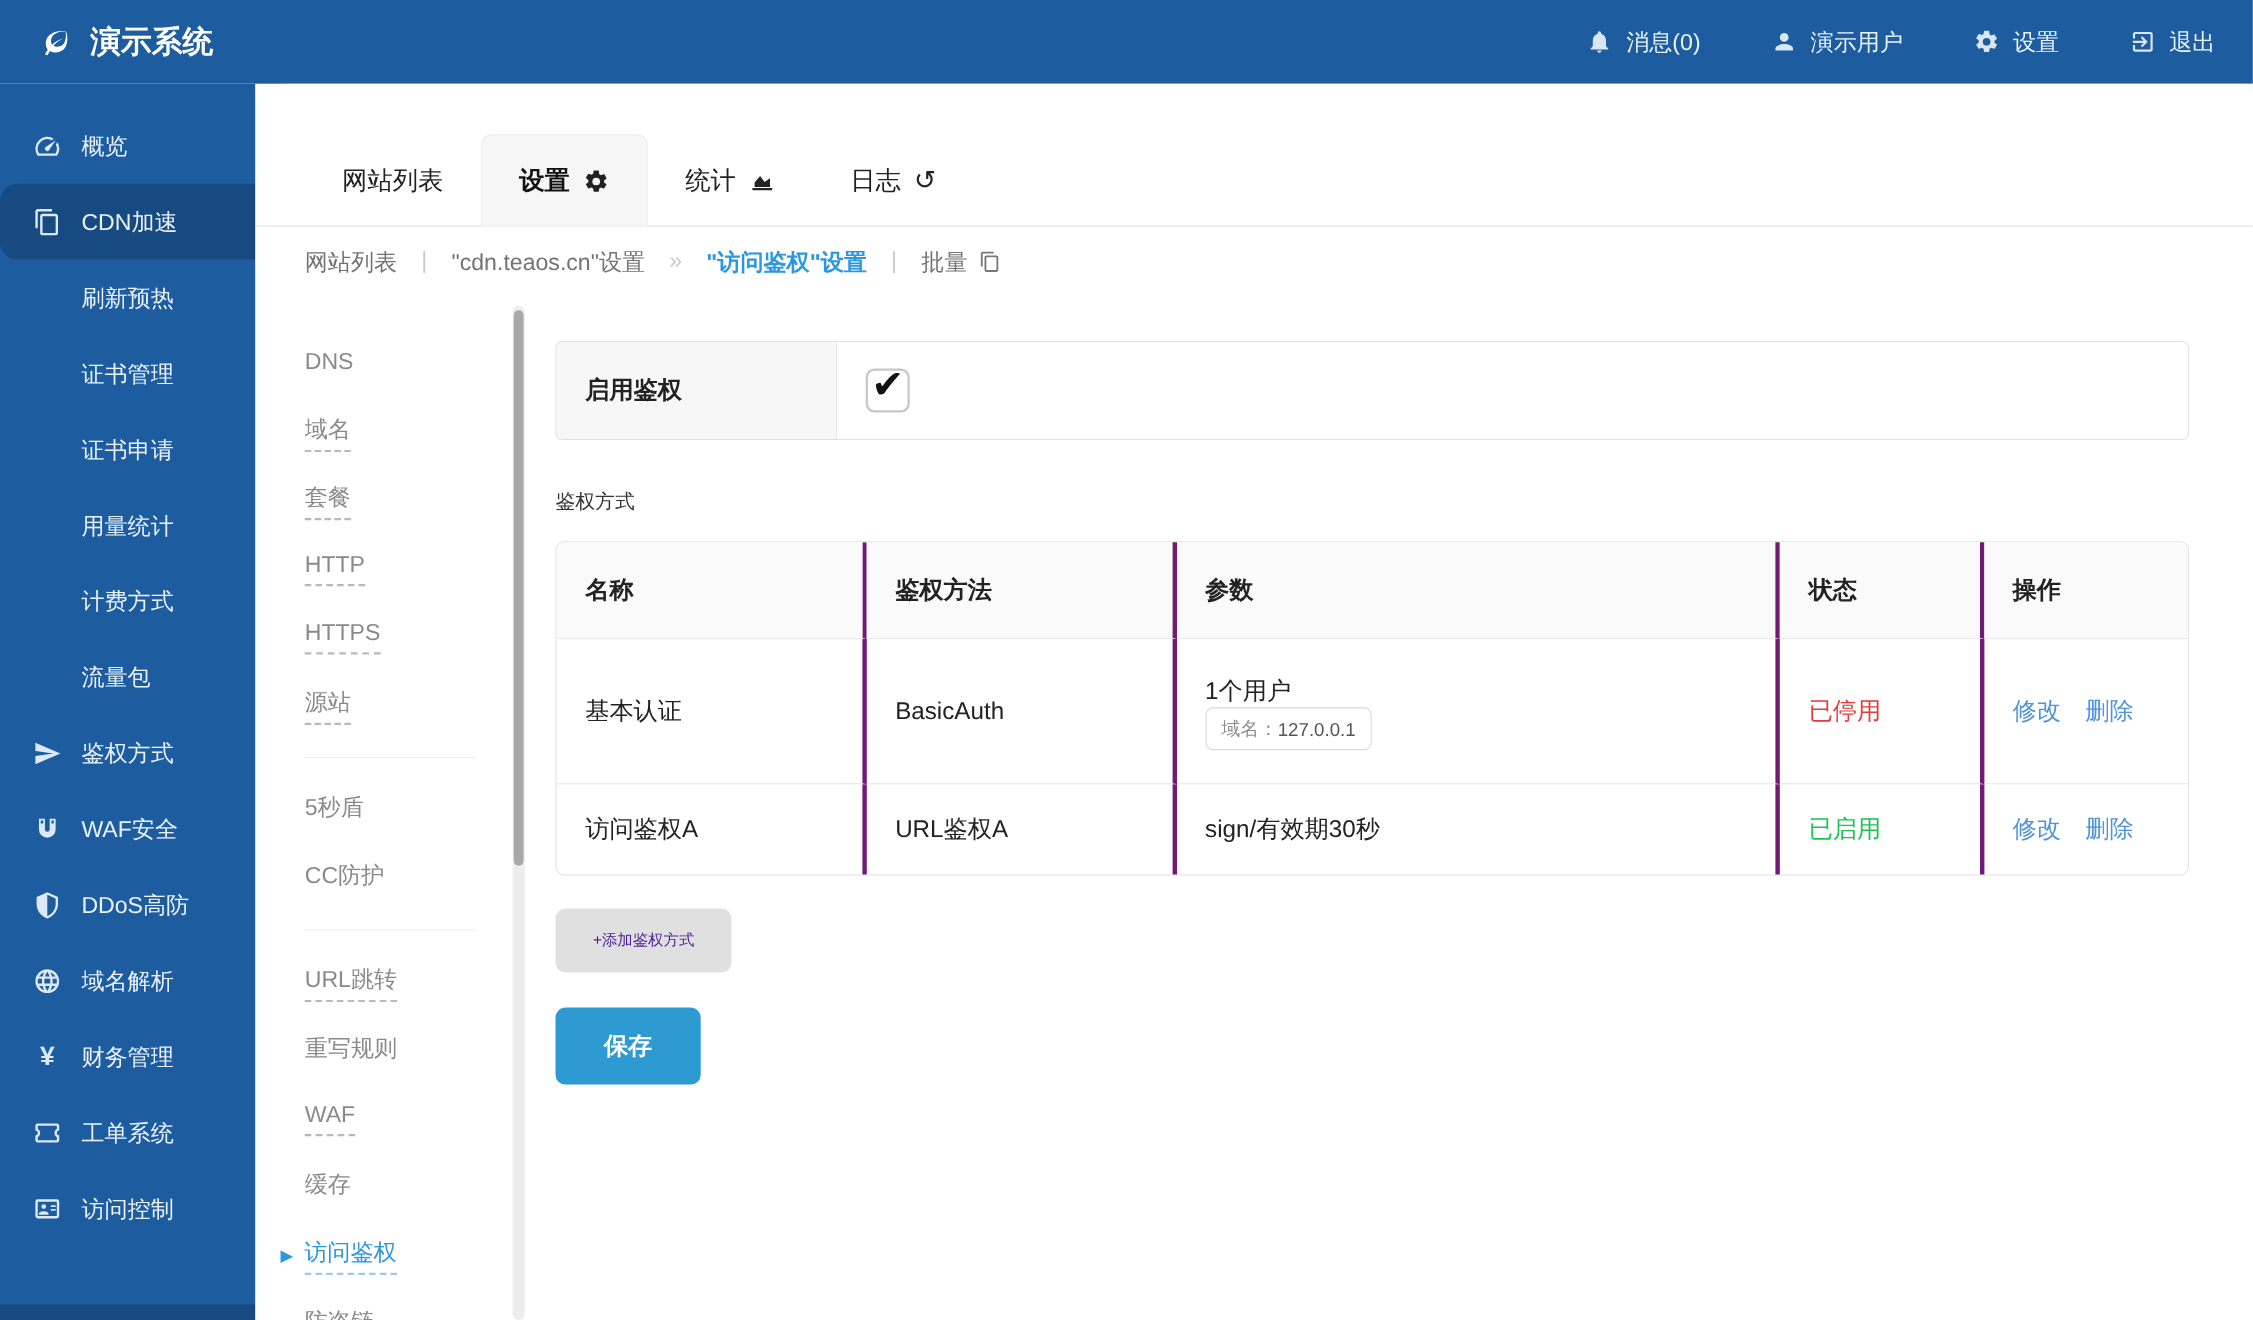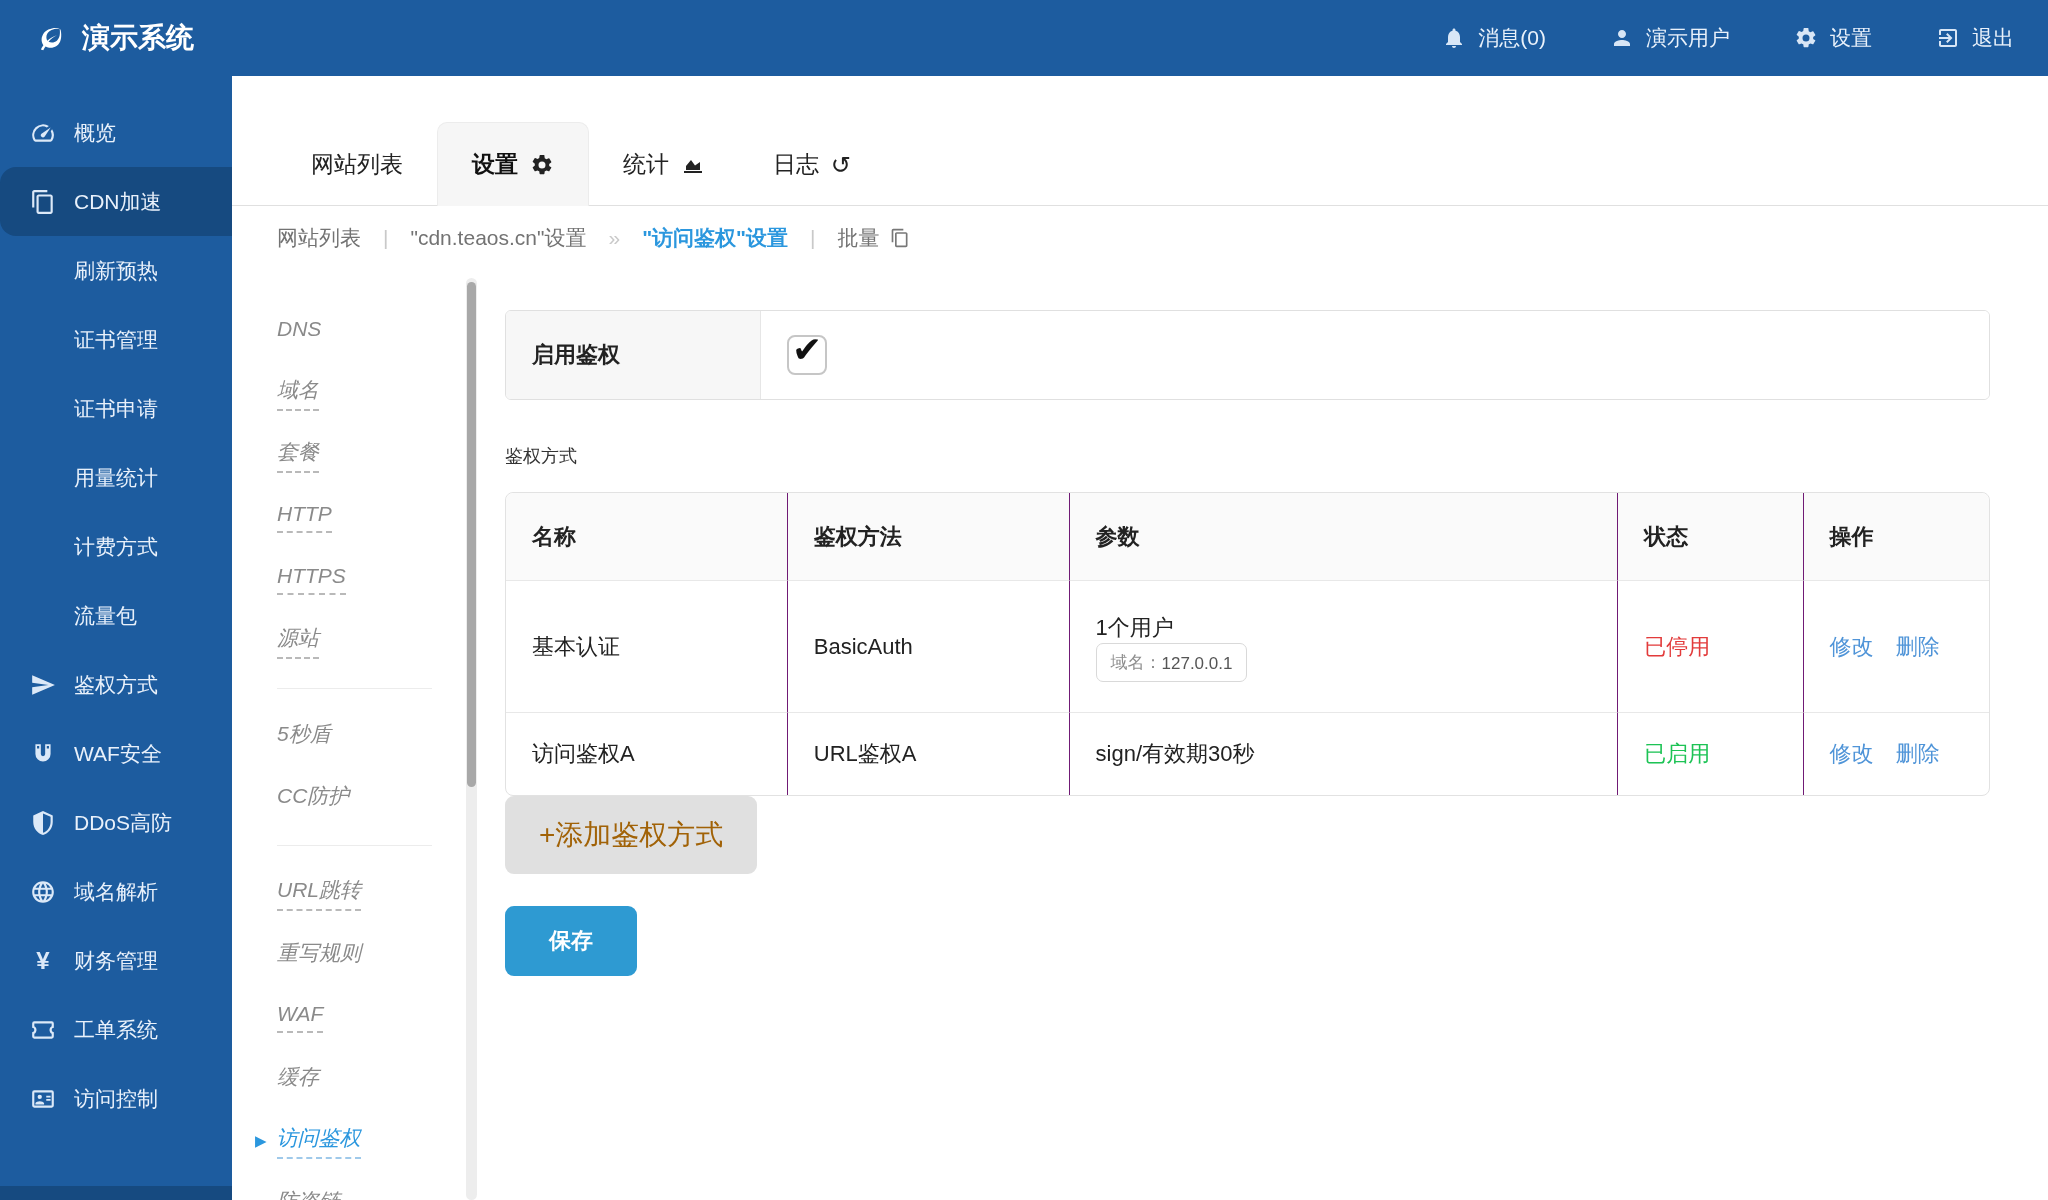--- a/index.html
+++ b/index.html
@@ -48,21 +48,21 @@
   .crumb-active { color:#2b97de; font-weight:bold; }
   .crumb-batch { display:flex; align-items:center; gap:10px; cursor:pointer; }
   .crumb-batch svg { width:20px; height:20px; fill:#777; }
 
   
   .cols { position:absolute; left:0; top:194px; bottom:0; right:0; display:flex; }
 
   
   .smenu { position:relative; width:245px; flex:0 0 245px; padding:30px 0 0 45px; }
   .smenu-item { height:62px; display:flex; align-items:center; font-size:21px; color:#8a8a8a; cursor:pointer; }
-  .smenu-item .lbl { padding-bottom:5px;font-style:italic; }
+  .smenu-item .lbl { padding-bottom:5px; }
   .smenu-item.dashed .lbl { border-bottom:2px dashed #b9b9b9; }
   .smenu-item.active { color:#2b97de; }
   .smenu-item.active .lbl { border-bottom:2px dashed #9fc9ea; }
   .smenu-item .arrow { color:#2b97de; font-size:15px; margin-right:10px; margin-left:-22px; }
   .smenu-divider { height:1px; background:#ececec; margin:16px 45px 16px 0; }
   .sscroll { position:absolute; right:0; top:8px; bottom:0; width:11px; background:#ededed; border-radius:6px; }
   .sscroll-thumb { position:absolute; top:4px; left:1px; width:9px; height:505px; background:#a8a8a8; border-radius:6px; }
 
   
   .main { flex:1; padding:40px 58px 0 28px; }
@@ -72,41 +72,41 @@
     display:flex; align-items:center; padding-left:26px; font-size:22px; font-weight:bold; color:#222; }
   .enable-value { flex:1; display:flex; align-items:center; padding-left:26px; background:#fff; }
   .checkbox { width:40px; height:40px; border:2px solid #c6c6c6; border-radius:8px; background:#fff;
     position:relative; cursor:pointer; }
   .checkbox .mark { position:absolute; left:3px; top:-8px; font-size:36px; font-weight:900; color:#111; }
 
   .section-title { margin-top:44px; font-size:18px; color:#333; }
 
   table.auth { width:100%; margin-top:24px; border-collapse:separate; border-spacing:0;
     border:1px solid #e2e2e2; border-radius:8px; font-size:22px; color:#222; }
-  table.auth th, table.auth td { border-right:1px solid #701a75; border-bottom:1px solid #e8e8e8;
+  table.auth th, table.auth td { border-right:4px solid #701a75; border-bottom:1px solid #e8e8e8;
     padding:0 26px; text-align:left; vertical-align:middle; }
   table.auth th:last-child, table.auth td:last-child { border-right:none; }
   table.auth tr:last-child td { border-bottom:none; }
   table.auth th { background:#fafafa; height:88px; font-size:22px; font-weight:bold; color:#222; }
   table.auth th:first-child { border-top-left-radius:8px; }
   table.auth th:last-child { border-top-right-radius:8px; }
   .col-name { width:19%; } .col-method { width:19%; } .col-param { width:37%; }
   .col-status { width:12.5%; } .col-ops { width:12.5%; }
   .row-tall td { height:132px; }
   .row-short td { height:82px; }
   .param-cell { padding:22px 0 20px 0; }
   .param-chip { display:inline-flex; align-items:flex-end; padding:7px 14px;
     border:1px solid #d9d9d9; border-radius:7px; font-size:17px; background:#fff; }
   .chip-label { color:#8d8d8d; } .chip-value { color:#555; }
   .status-red { color:#e23b3b; }
   .status-green { color:#1dc355; }
   .op-link { color:#4f94d8; cursor:pointer; margin-right:16px; }
 
-  .add-btn { display:inline-block; padding:20px 34px; background:#e0e0e0;
-    border:none; border-radius:9px; font-size:28px; color:#a16207; cursor:pointer;
+  .add-btn { display:inline-block; margin-top:30px; padding:20px 34px; background:#e0e0e0;
+    border:none; border-radius:9px; font-size:14px; color:#4c1d95; cursor:pointer;
     font-family:inherit; }
   .save-btn { display:block; margin-top:32px; padding:20px 44px; background:#2e9ad2;
     border:none; border-radius:9px; font-size:22px; font-weight:bold; color:#fff; cursor:pointer;
     font-family:inherit; }
 </style>
 </head>
 <body>
 
 <div class="topbar">
   <div class="brand">

